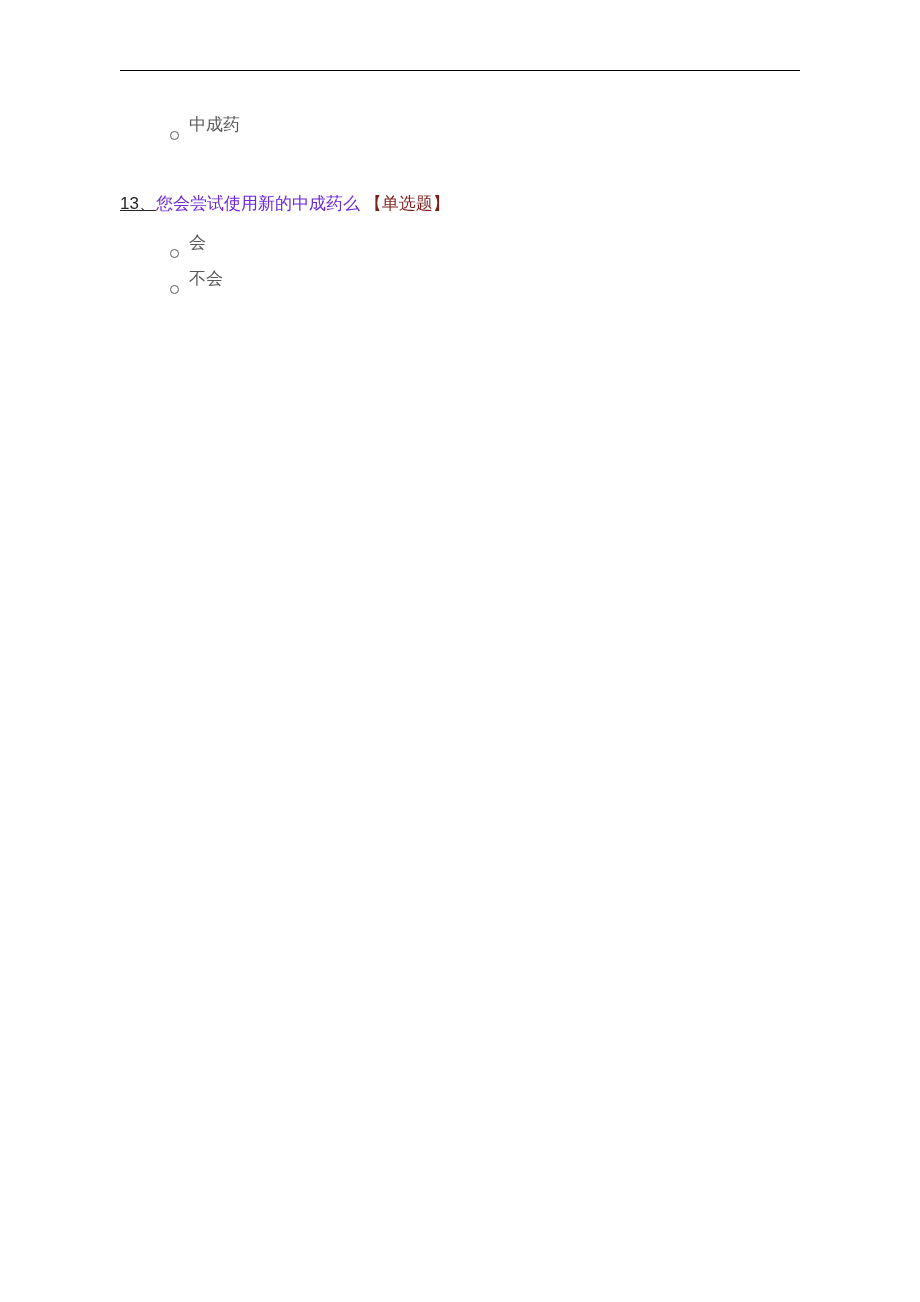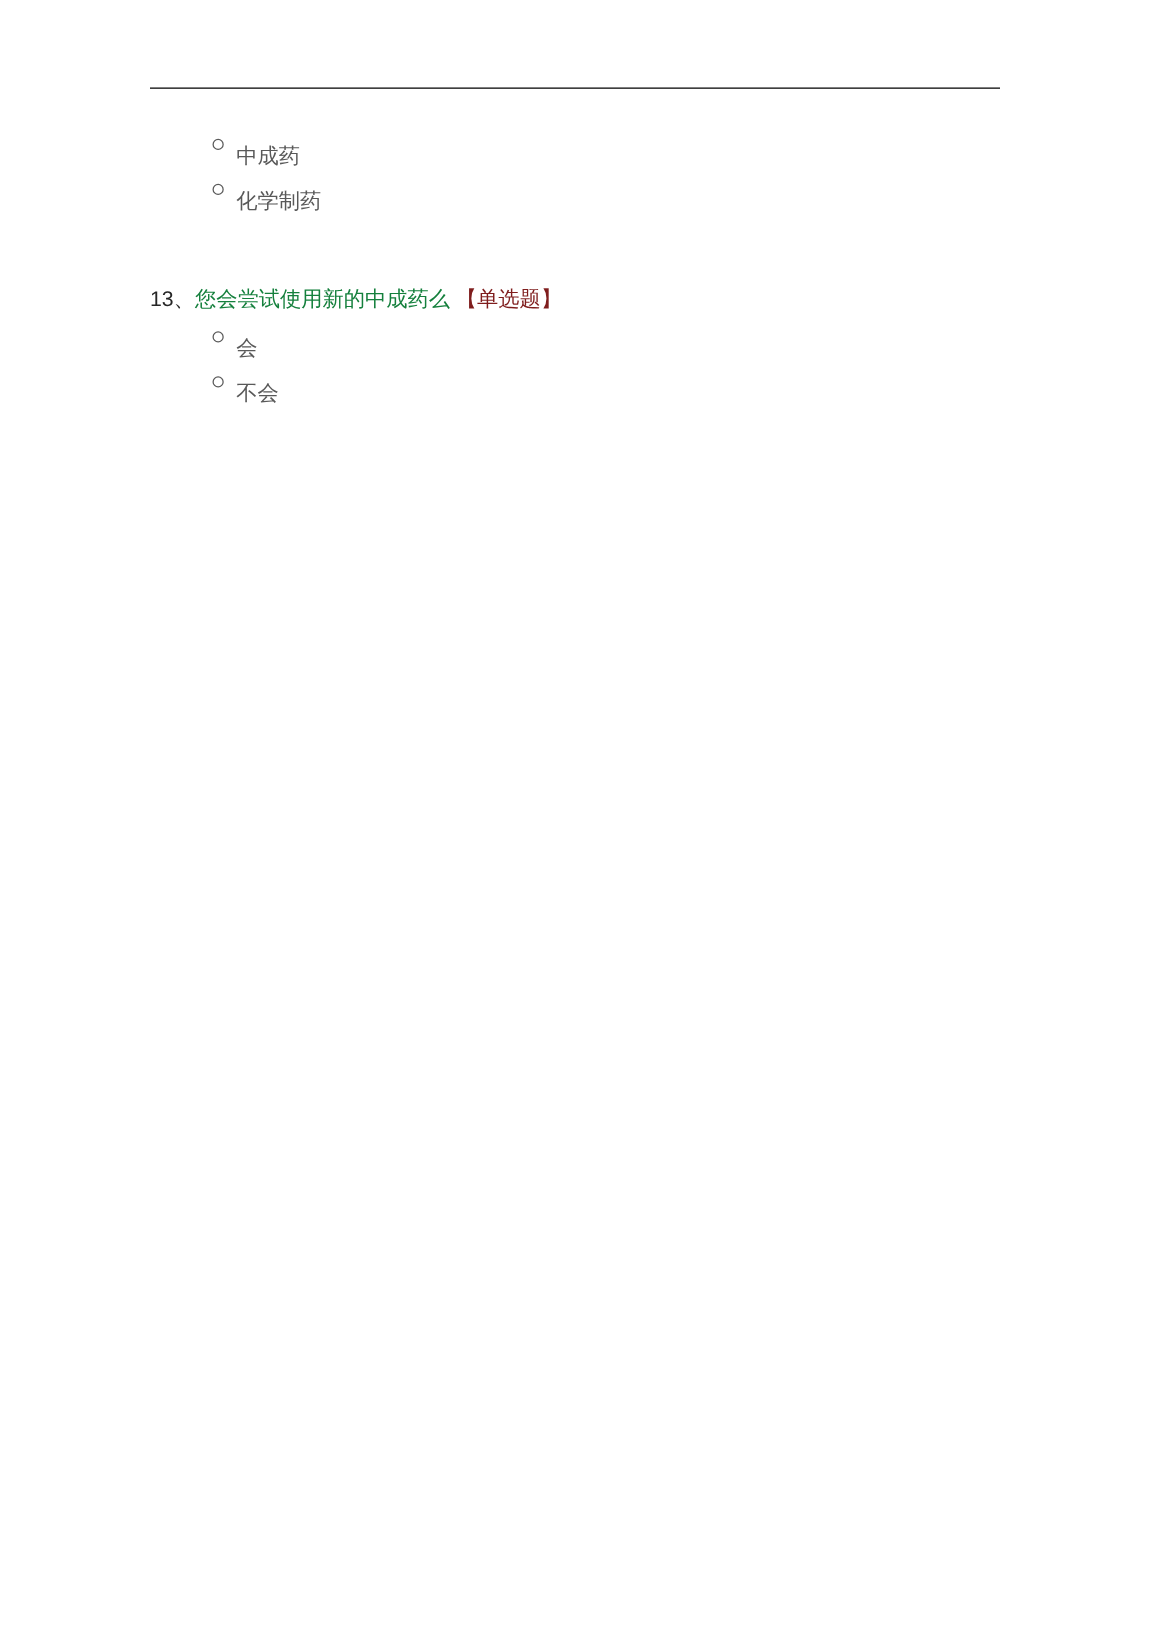--- a/index.html
+++ b/index.html
@@ -16,21 +16,21 @@
     }
     .page-container {
       padding: 70px 120px 0 120px;
     }
     .top-rule {
       border-top: 1.5px solid #000;
       margin-bottom: 40px;
     }
     .option-line {
       display: flex;
-      align-items: flex-start;
+      align-items: flex-end;
       margin-left: 50px;
       margin-bottom: 7px;
       font-size: 17px;
       color: #595959;
       line-height: 1.7;
     }
     .bullet-ring {
       display: inline-block;
       width: 9px;
       height: 9px;
@@ -41,23 +41,24 @@
     }
     .question {
       margin-top: 45px;
       margin-bottom: 10px;
       font-size: 17px;
       color: #262626;
       line-height: 1.7;
     }
     .qnum {
       color: #262626;
+      text-decoration: underline;
     }
     .qtext {
-      color: #15803d;
+      color: #6d28d9;
     }
     .qtype {
       color: #7f1d1d;
     }
     .fill-blank {
       margin-left: 50px;
       margin-top: 6px;
       width: 110px;
       border-bottom: 1px solid #999;
       height: 18px;
@@ -73,24 +74,20 @@
 <body>
 
 <div class="page-container">
   <div class="top-rule"></div>
 
   <div class="initial-options">
     <div class="option-line">
       <span class="bullet-ring"></span>
       <span>中成药</span>
     </div>
-    <div class="option-line">
-      <span class="bullet-ring"></span>
-      <span>化学制药</span>
-    </div>
   </div>
 
   <div class="q-block">
     <div class="question">
       <span class="qnum">13、</span><span class="qtext">您会尝试使用新的中成药么 </span><span class="qtype">【单选题】</span>
     </div>
     <div class="option-line">
       <span class="bullet-ring"></span>
       <span>会</span>
     </div>

